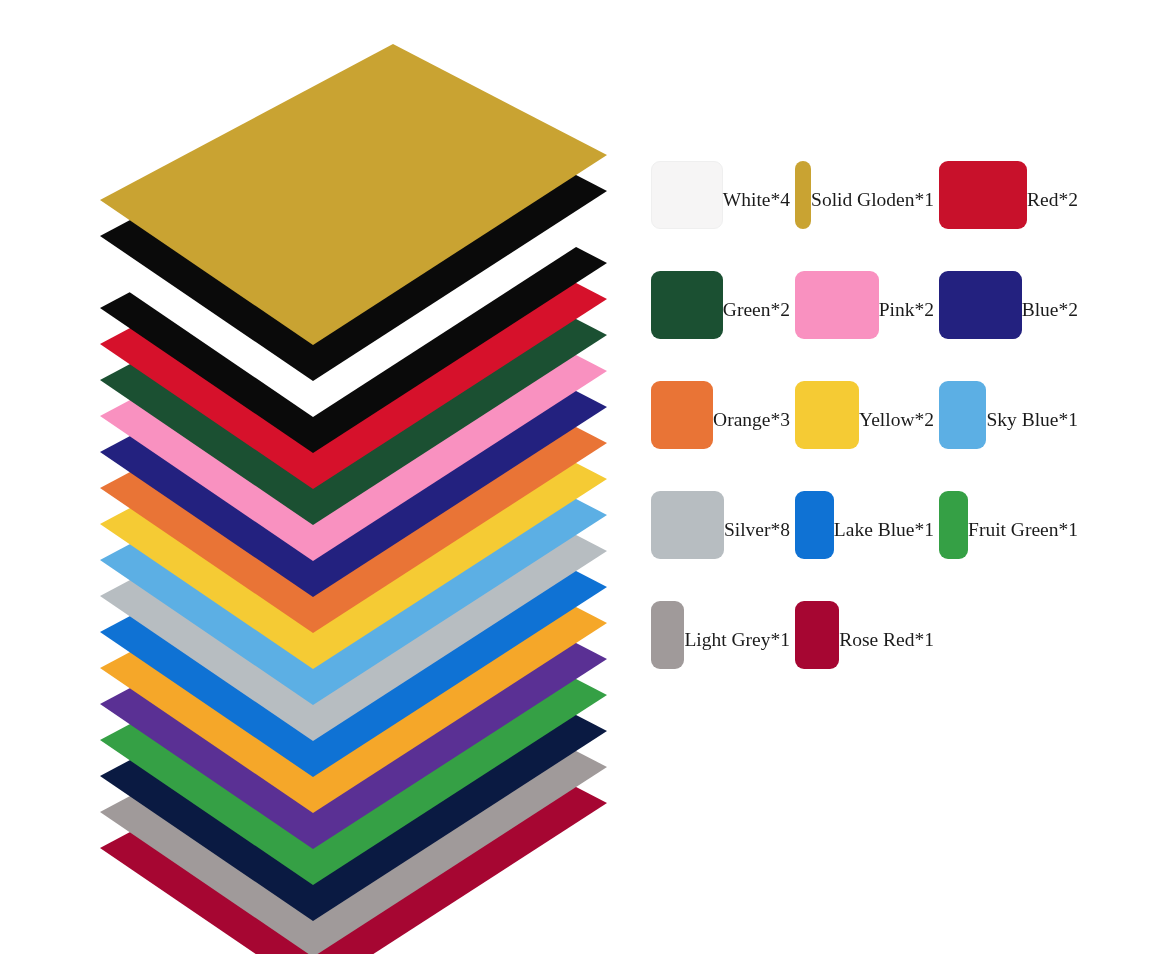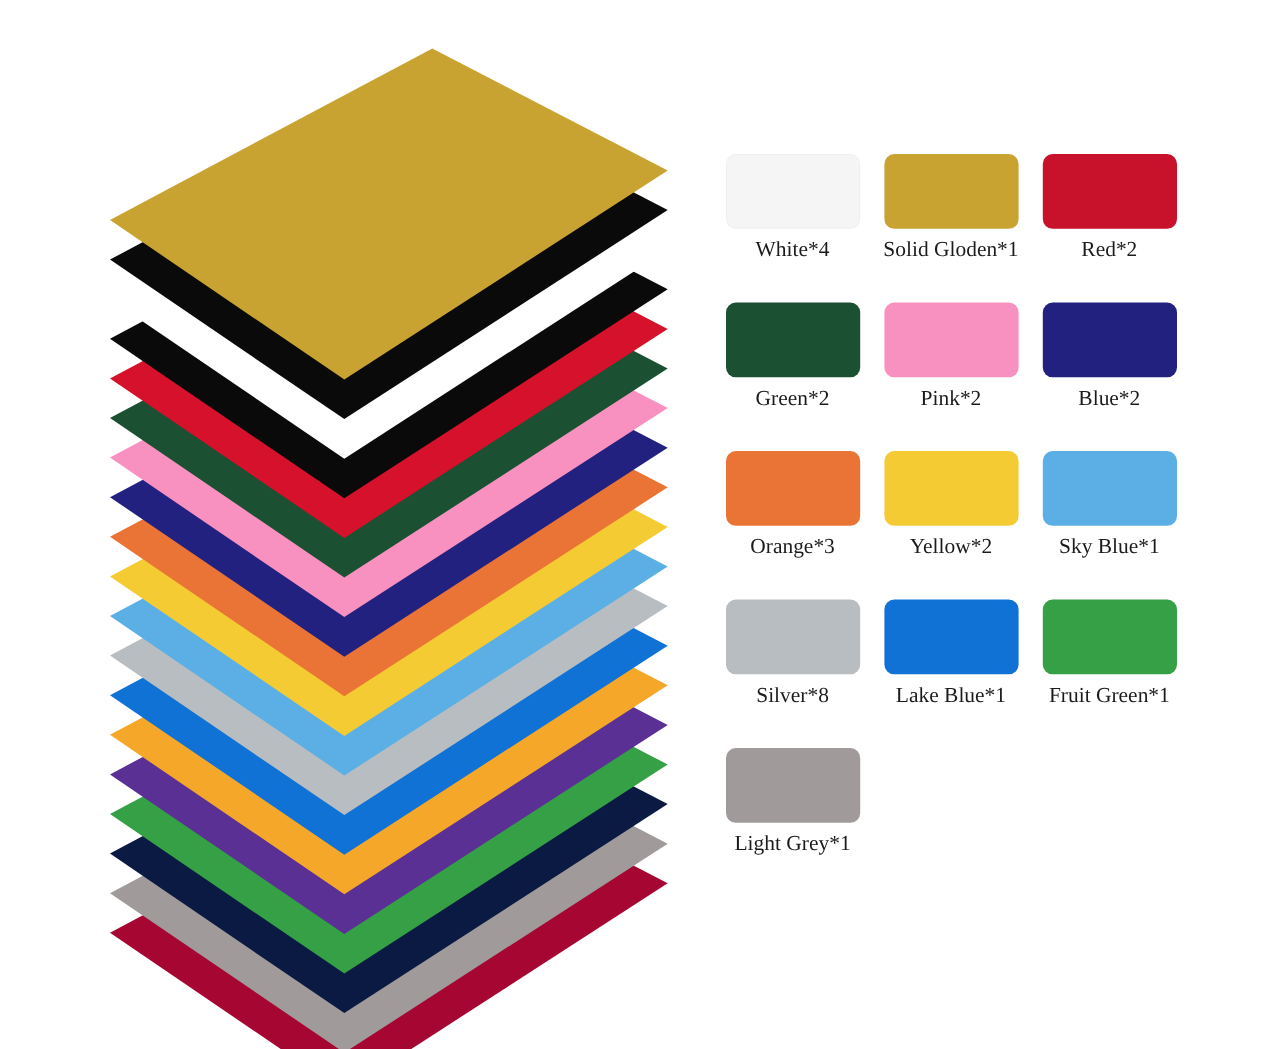--- a/index.html
+++ b/index.html
@@ -45,23 +45,23 @@
     width: 440px;
   }
   .swatch-grid {
     display: grid;
     grid-template-columns: repeat(3, 139px);
     column-gap: 5px;
     row-gap: 0px;
   }
   .swatch-cell {
     width: 139px;
-    height: 135px;
+    height: 110px;
     display: flex;
-    flex-direction: column;
+    flex-direction: row;
     align-items: center;
   }
   .swatch-chip {
     width: 122px;
     height: 68px;
     border-radius: 9px;
     box-sizing: border-box;
   }
   .swatch-chip.outlined {
     border: 1px solid #efefef;
@@ -152,16 +152,20 @@
           <div class="swatch-label">Lake Blue*1</div>
         </div>
         <div class="swatch-cell">
           <div class="swatch-chip" style="background: rgb(53, 160, 69);"></div>
           <div class="swatch-label">Fruit Green*1</div>
         </div>
         <div class="swatch-cell">
           <div class="swatch-chip" style="background: rgb(160, 154, 154);"></div>
           <div class="swatch-label">Light Grey*1</div>
         </div>
+        <div class="swatch-cell">
+          <div class="swatch-chip" style="background: rgb(166, 6, 50);"></div>
+          <div class="swatch-label">Rose Red*1</div>
+        </div>
       </div>
   </div>
 
 </div>
 
 </body></html>

